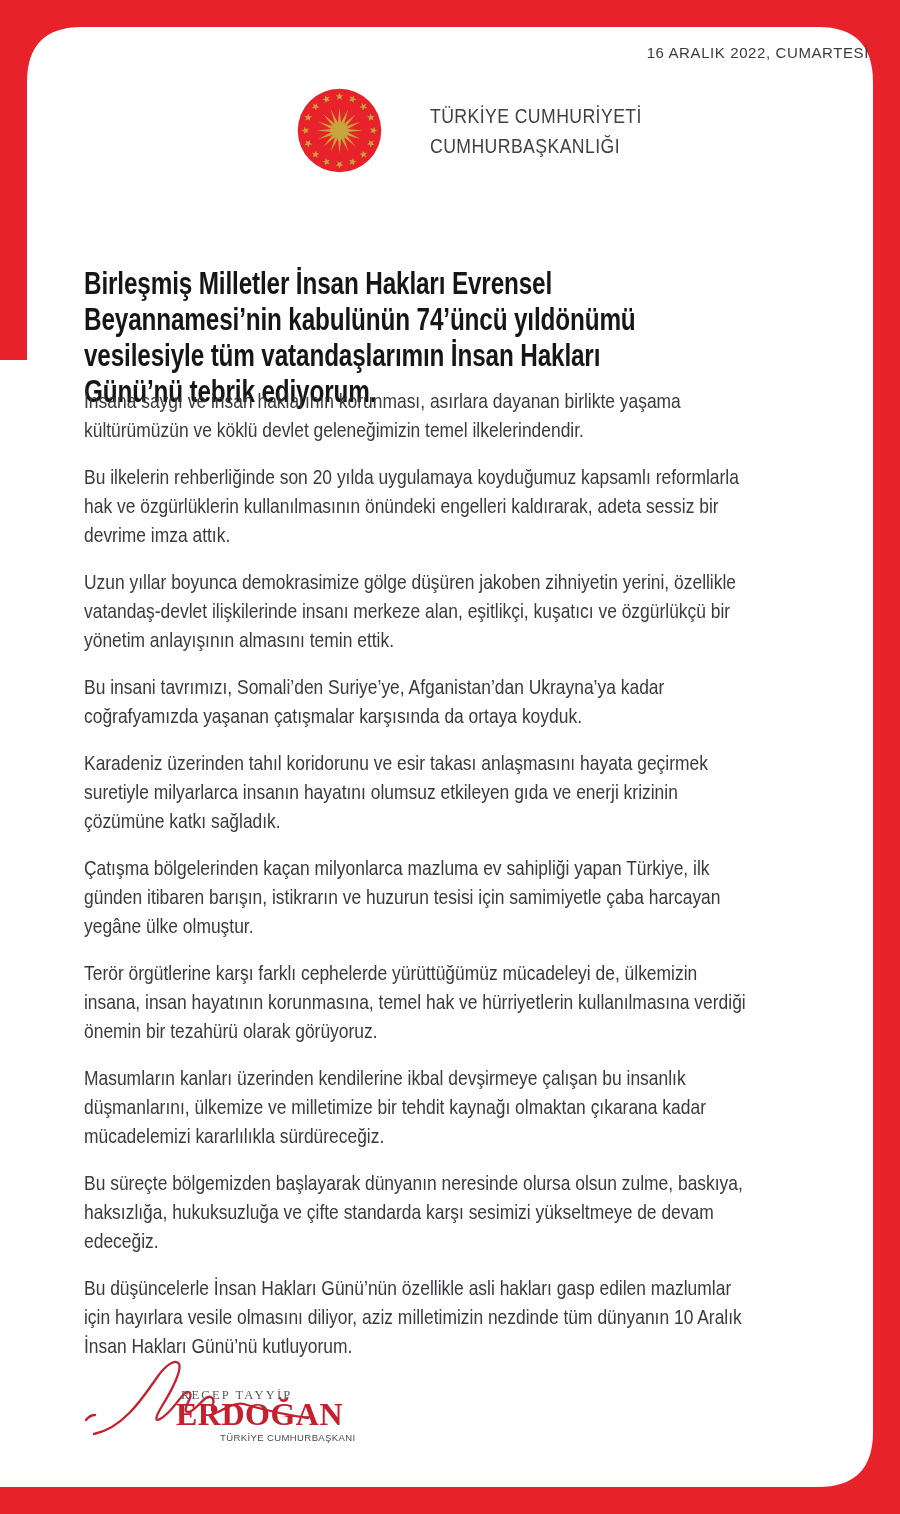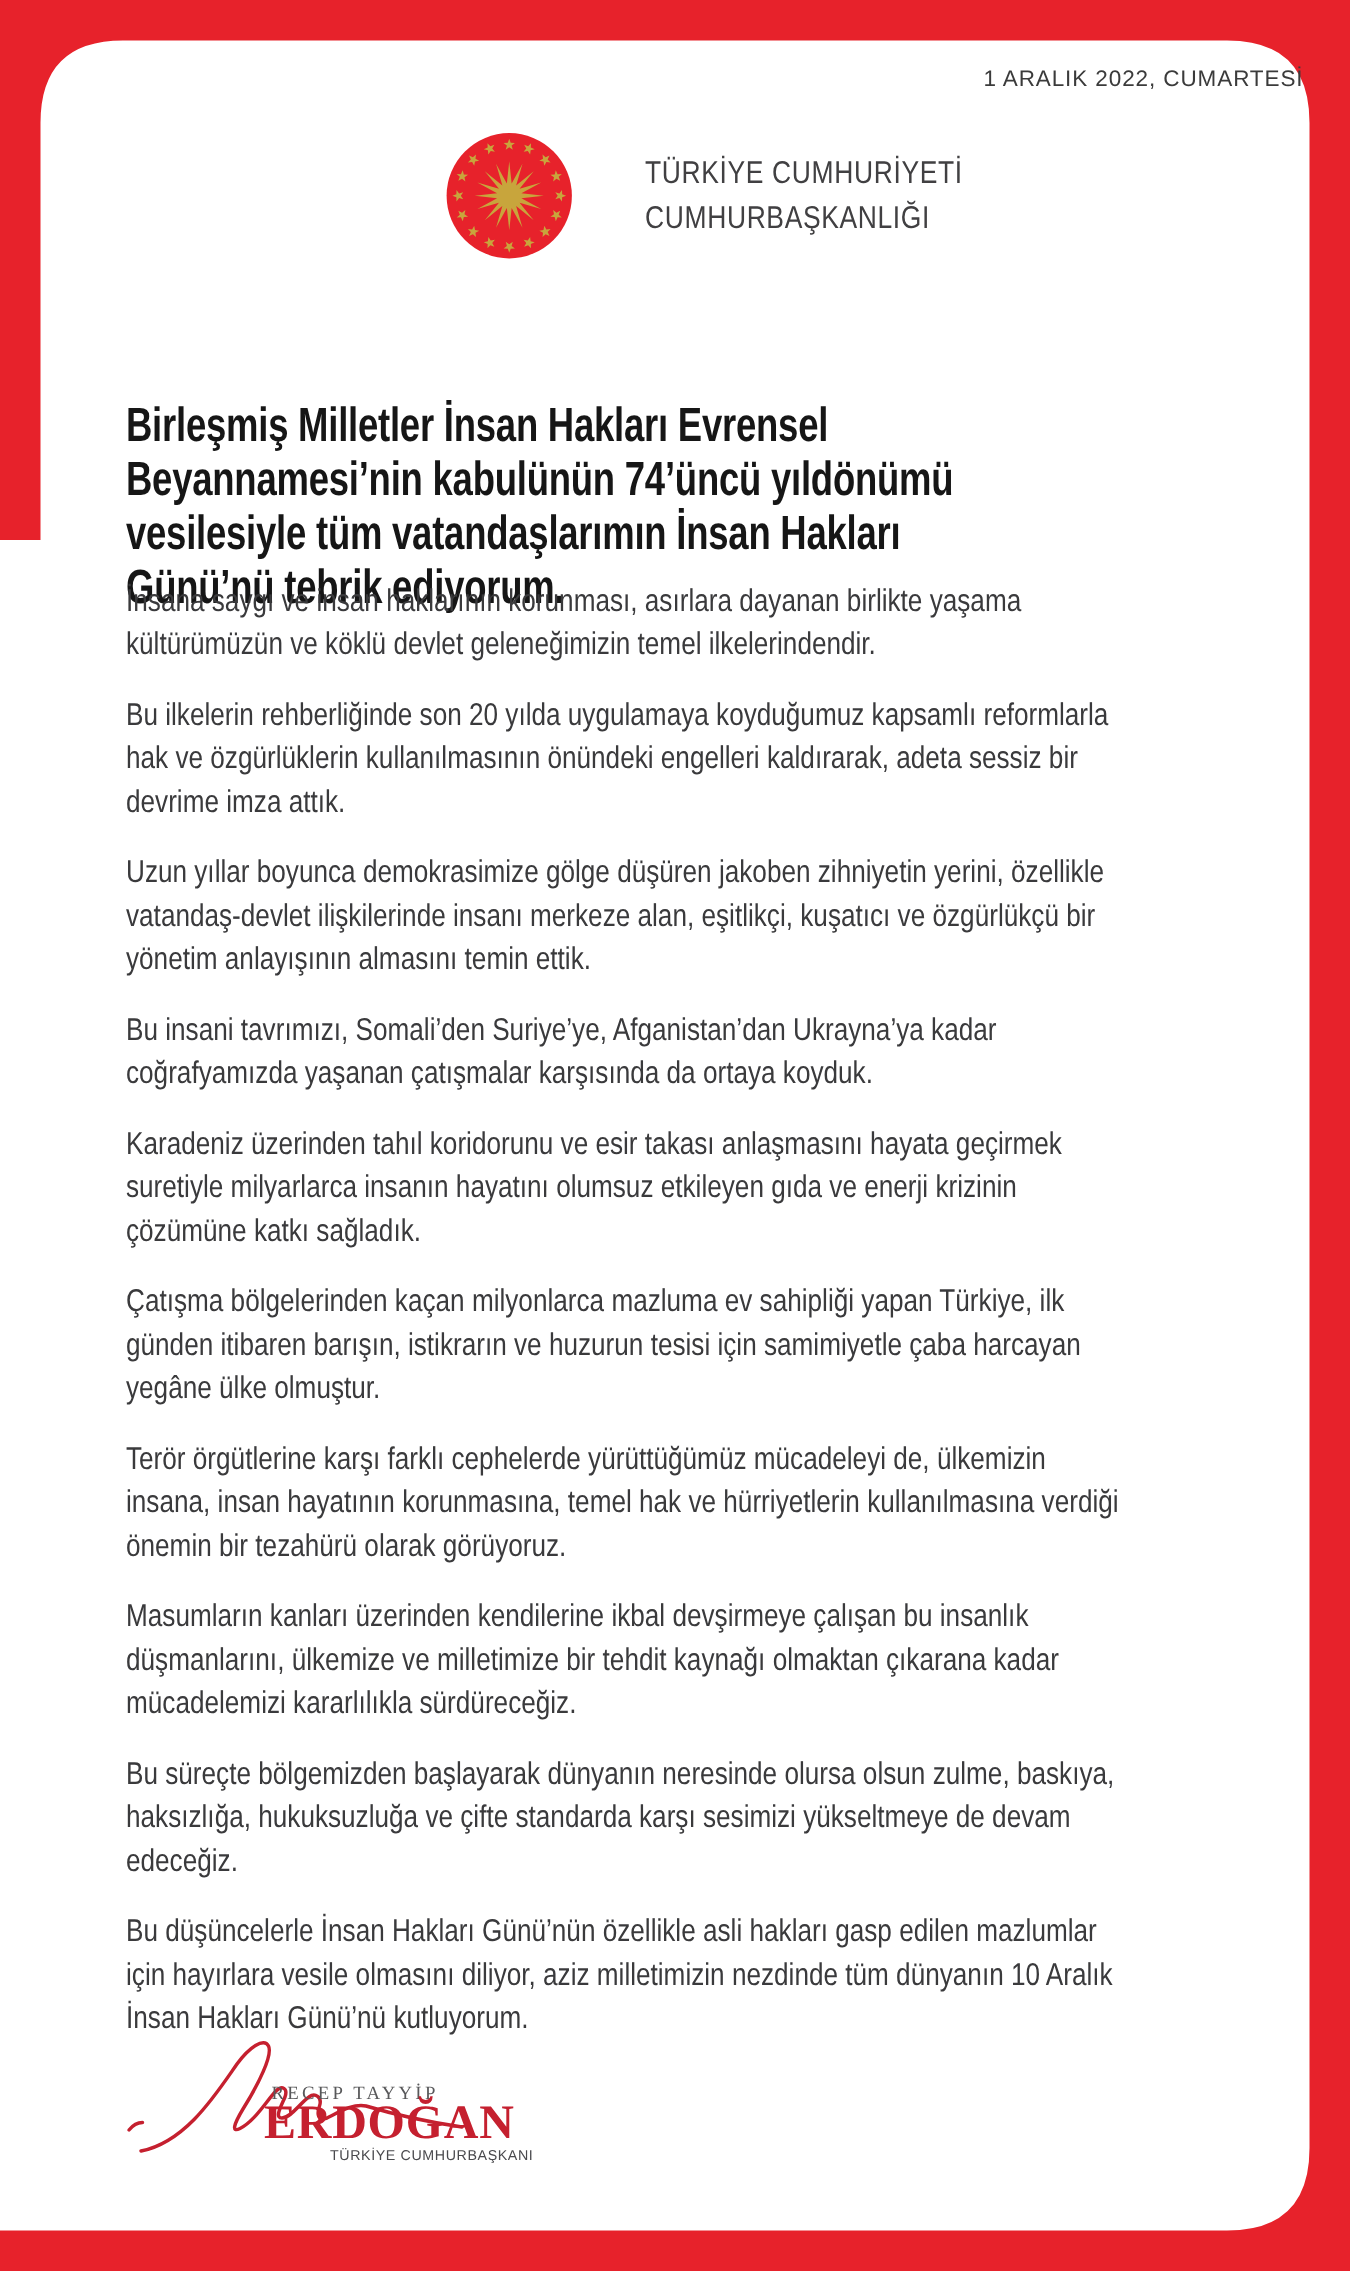--- a/index.html
+++ b/index.html
@@ -60,21 +60,21 @@
 
 <div class="page">
 
   <svg class="frame-svg" viewBox="0 0 900 1514" aria-hidden="true">
     <path class="frame-path" fill-rule="evenodd" d="
       M0,0 H900 V1514 H0 Z
       M0,1487 L0,360 L27,360 L27,82 Q27,27 82,27 L818,27 Q873,27 873,82
       L873,1432 Q873,1487 818,1487 L0,1487 Z"></path>
   </svg>
 
-  <div class="date">1 ARALIK 2022, CUMARTESİ</div>
+  <div class="date">16 ARALIK 2022, CUMARTESİ</div>
 
   <div class="logo">
     <svg class="emblem" id="emblem" viewBox="0 0 100 100" aria-hidden="true">
         <circle cx="50" cy="50" r="48" fill="#E7222B"></circle>
         <polygon points="50.00,23.50 51.85,40.68 60.14,25.52 55.28,42.10 68.74,31.26 57.90,44.72 74.48,39.86 59.32,48.15 76.50,50.00 59.32,51.85 74.48,60.14 57.90,55.28 68.74,68.74 55.28,57.90 60.14,74.48 51.85,59.32 50.00,76.50 48.15,59.32 39.86,74.48 44.72,57.90 31.26,68.74 42.10,55.28 25.52,60.14 40.68,51.85 23.50,50.00 40.68,48.15 25.52,39.86 42.10,44.72 31.26,31.26 44.72,42.10 39.86,25.52 48.15,40.68" fill="#C8A53C"></polygon>
         <polygon points="50.00,6.40 51.12,9.46 54.37,9.58 51.81,11.59 52.70,14.72 50.00,12.90 47.30,14.72 48.19,11.59 45.63,9.58 48.88,9.46" fill="#C8A53C"></polygon>
         <polygon points="66.68,9.72 66.54,12.98 69.51,14.33 66.37,15.20 66.00,18.44 64.20,15.72 61.00,16.37 63.03,13.82 61.43,10.98 64.48,12.12" fill="#C8A53C"></polygon>
         <polygon points="80.83,19.17 79.45,22.13 81.68,24.51 78.44,24.12 76.86,26.97 76.23,23.77 73.03,23.14 75.88,21.56 75.49,18.32 77.87,20.55" fill="#C8A53C"></polygon>
         <polygon points="90.28,33.32 87.88,35.52 89.02,38.57 86.18,36.97 83.63,39.00 84.28,35.80 81.56,34.00 84.80,33.63 85.67,30.49 87.02,33.46" fill="#C8A53C"></polygon>
         <polygon points="93.60,50.00 90.54,51.12 90.42,54.37 88.41,51.81 85.28,52.70 87.10,50.00 85.28,47.30 88.41,48.19 90.42,45.63 90.54,48.88" fill="#C8A53C"></polygon>

